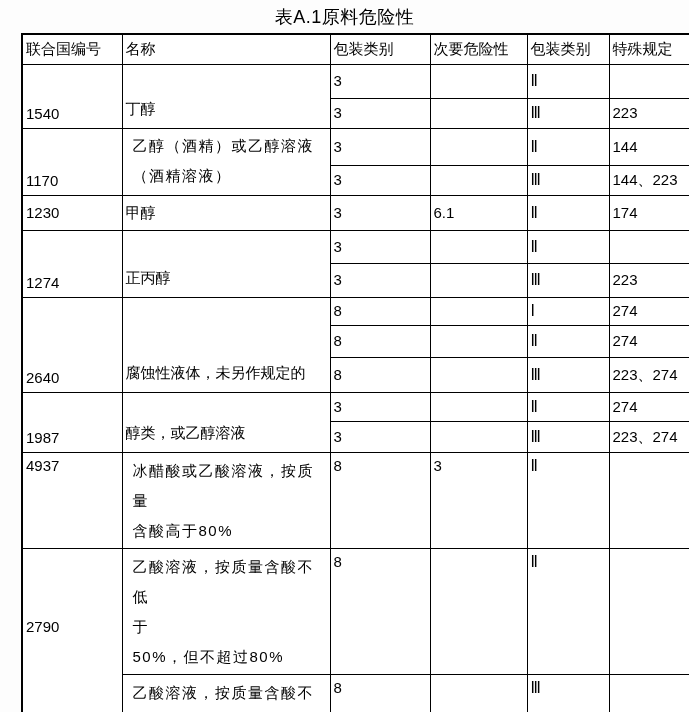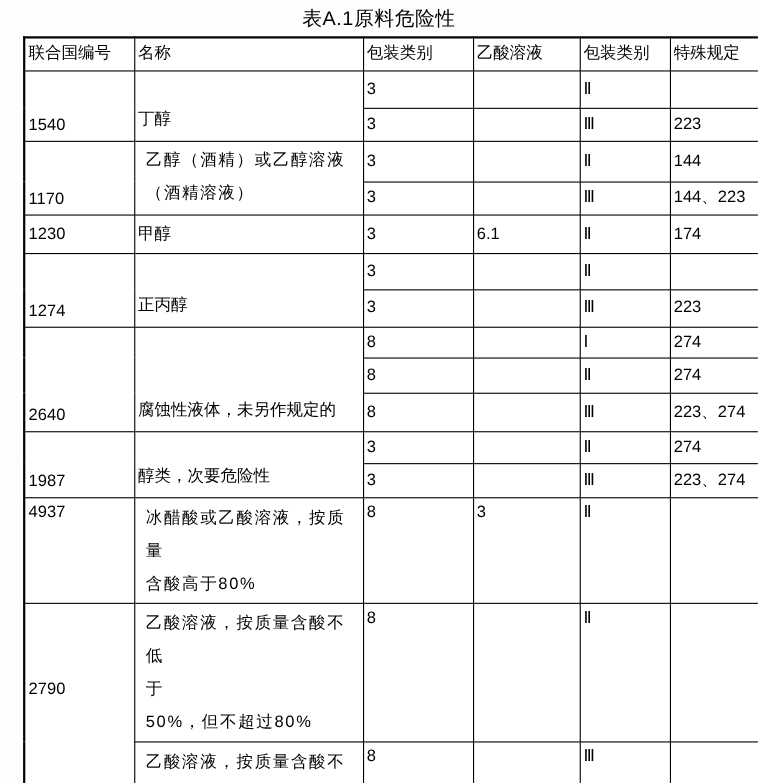--- a/index.html
+++ b/index.html
@@ -50,21 +50,21 @@
       <col style="width:100px">
       <col style="width:97px">
       <col style="width:82px">
       <col style="width:95px">
     </colgroup>
     <thead>
       <tr>
         <th>联合国编号</th>
         <th>名称</th>
         <th>包装类别</th>
-        <th>乙酸溶液</th>
+        <th>次要危险性</th>
         <th>包装类别</th>
         <th>特殊规定</th>
       </tr>
     </thead>
     <tbody>
         <tr style="height: 34px;">
           <td rowspan="2" class="vb">1540</td>
           <td rowspan="2" class="vb pre">丁醇</td>
           <td>3</td>
           <td></td>
@@ -129,21 +129,21 @@
           <td>274</td>
         </tr>
         <tr style="height: 35px;">
           <td>8</td>
           <td></td>
           <td>Ⅲ</td>
           <td>223、274</td>
         </tr>
         <tr style="height: 29px;">
           <td rowspan="2" class="vb">1987</td>
-          <td rowspan="2" class="vb pre">醇类，次要危险性</td>
+          <td rowspan="2" class="vb pre">醇类，或乙醇溶液</td>
           <td>3</td>
           <td></td>
           <td>Ⅱ</td>
           <td>274</td>
         </tr>
         <tr style="height: 31px;">
           <td>3</td>
           <td></td>
           <td>Ⅲ</td>
           <td>223、274</td>

